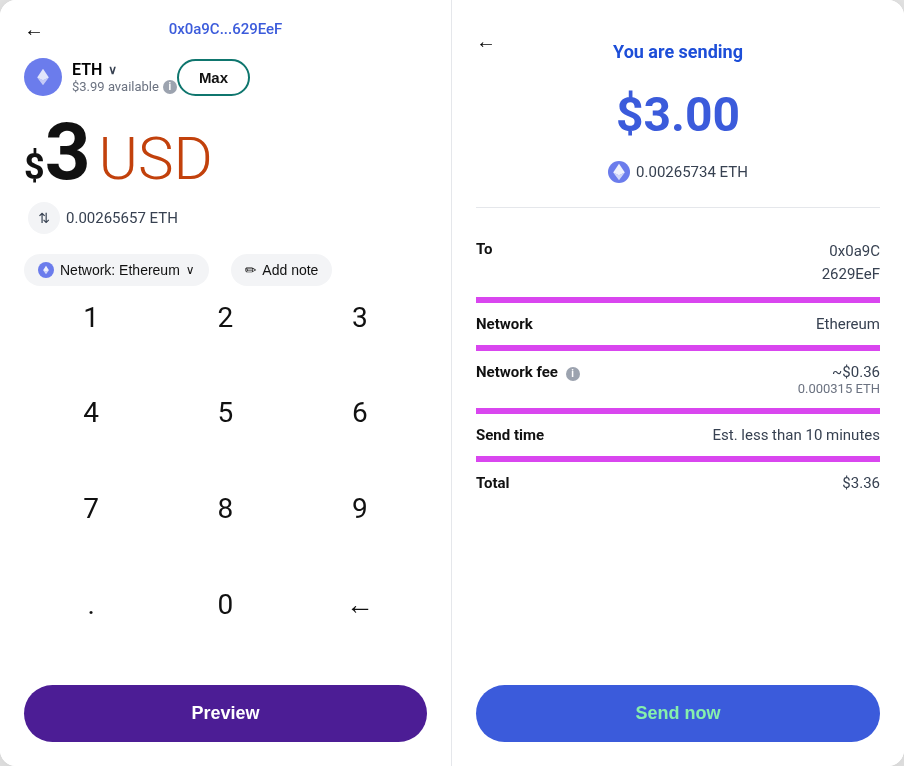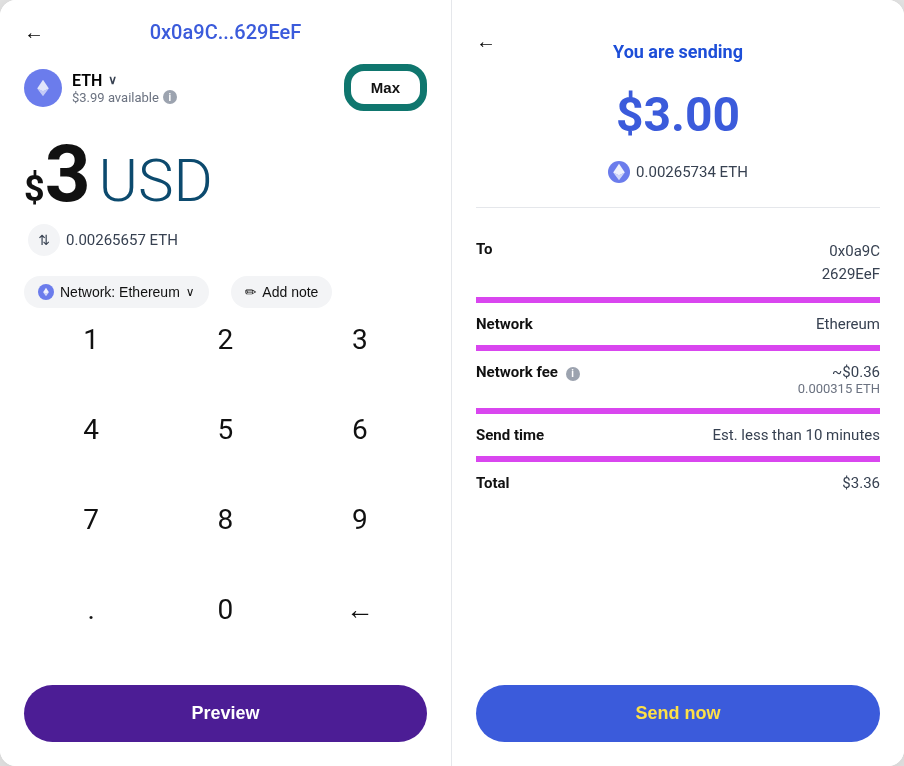--- a/index.html
+++ b/index.html
@@ -40,28 +40,27 @@
     }
     .back-arrow {
       position: absolute;
       left: 0;
       cursor: pointer;
       font-size: 20px;
       color: #000;
     }
     .address-text {
       color: #3b5bdb;
-      font-size: 20px;
+      font-size: 15px;
       font-weight: 500;
     }
     .token-row {
       display: flex;
       align-items: center;
-      justify-content: space-between;
-      margin-bottom: 23px;
+      margin-bottom: 16px;
     }
     .token-info {
       display: flex;
       align-items: center;
       gap: 10px;
     }
     .eth-icon {
       width: 38px;
       height: 38px;
       background: #6b7cec;
@@ -100,21 +99,21 @@
       display: inline-flex;
       align-items: center;
       justify-content: center;
       font-size: 10px;
       color: #fff;
       font-weight: bold;
       cursor: pointer;
     }
     .max-btn {
       background: #fff;
-      border: 7px solid #0f766e;
+      border: 2px solid #0f766e;
       border-radius: 20px;
       padding: 8px 20px;
       font-size: 15px;
       font-weight: 600;
       cursor: pointer;
       color: #111;
     }
     .amount-display {
       display: flex;
       align-items: baseline;
@@ -127,21 +126,21 @@
     }
     .amount-number {
       font-size: 80px;
       font-weight: 700;
       color: #111;
       line-height: 1;
     }
     .amount-currency {
       font-size: 60px;
       font-weight: 300;
-      color: #0c4a6e;
+      color: #c2410c;
       margin-left: 8px;
     }
     .eth-equivalent {
       display: flex;
       align-items: center;
       gap: 6px;
       margin-bottom: 20px;
       margin-left: 4px;
     }
     .swap-icon-btn {
@@ -303,21 +302,21 @@
     }
     .to-address {
       text-align: right;
       font-size: 15px;
       color: #374151;
       line-height: 1.5;
     }
     .send-now-btn {
       width: 100%;
       background: #3b5bdb;
-      color: #fde047;
+      color: #86efac;
       border: none;
       border-radius: 30px;
       padding: 18px;
       font-size: 18px;
       font-weight: 600;
       cursor: pointer;
       margin-top: auto;
     }
     .chevron-down {
       font-size: 12px;

